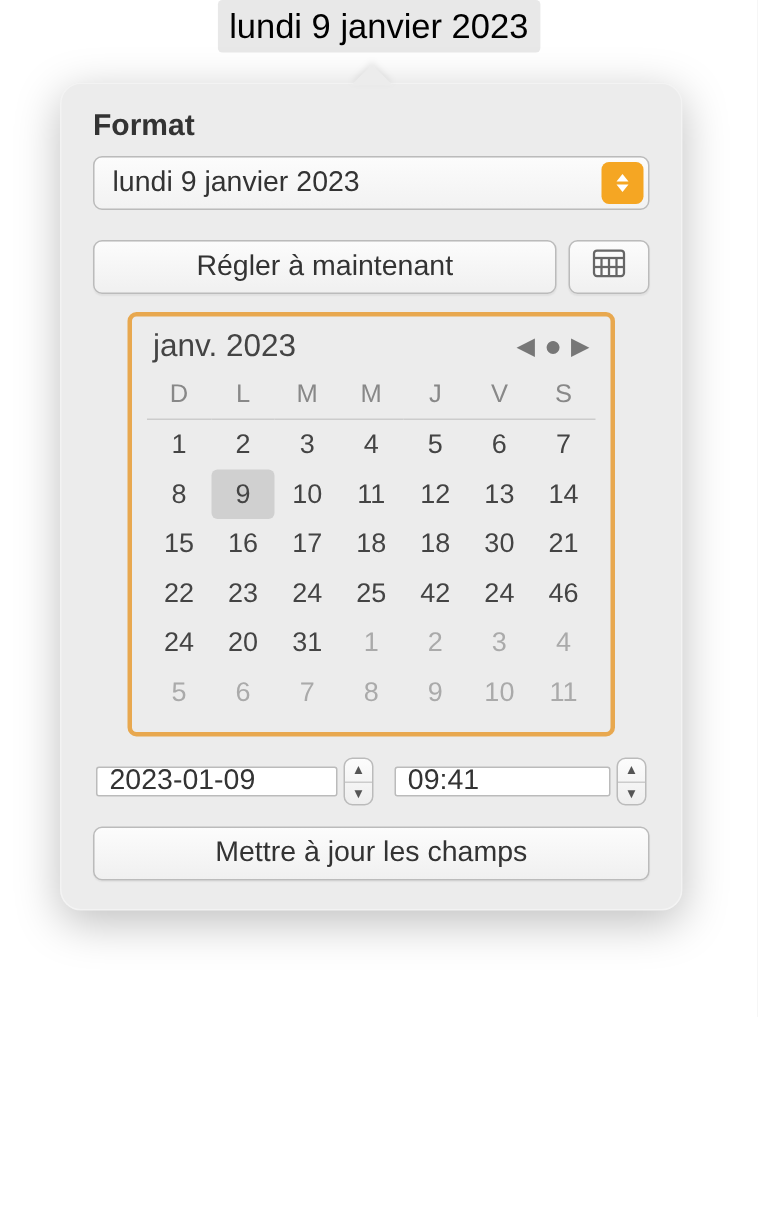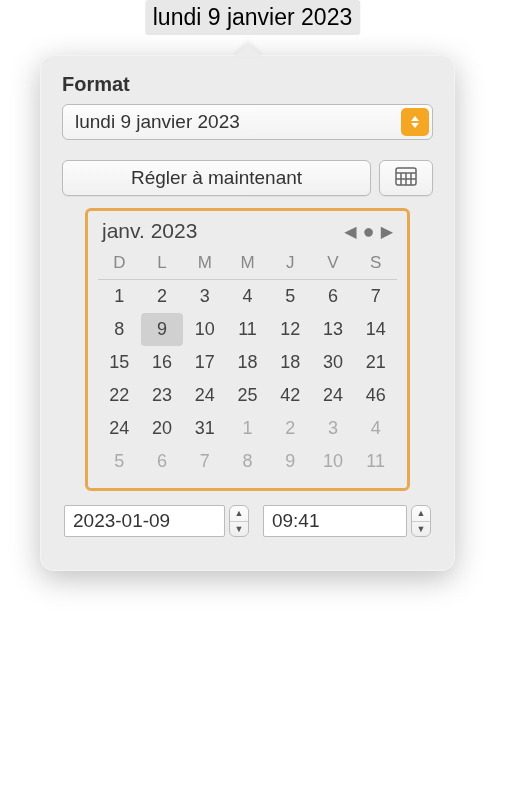--- a/index.html
+++ b/index.html
@@ -167,21 +167,21 @@
     }
     .stepper-field {
       display: flex;
       align-items: center;
       gap: 4px;
     }
     .stepper-field.date { flex: 1.1; }
     .stepper-field.time { flex: 1; }
     .dt-input {
       flex: 1;
-      height: 32px;
+      height: 20px;
       background: #fff;
       border: 1px solid #bbb;
       border-radius: 2px;
       padding: 0 8px;
       font-size: 19px;
       color: #333;
       display: flex;
       align-items: center;
     }
     .stepper {
@@ -311,14 +311,15 @@
     </div>
     <div class="stepper-field time">
       <div class="dt-input">09:41</div>
       <div class="stepper">
         <div>▲</div>
         <div>▼</div>
       </div>
     </div>
   </div>
 
+  <div class="btn btn-update">Mettre à jour les champs</div>
 
 </div>
 
 </body></html>

